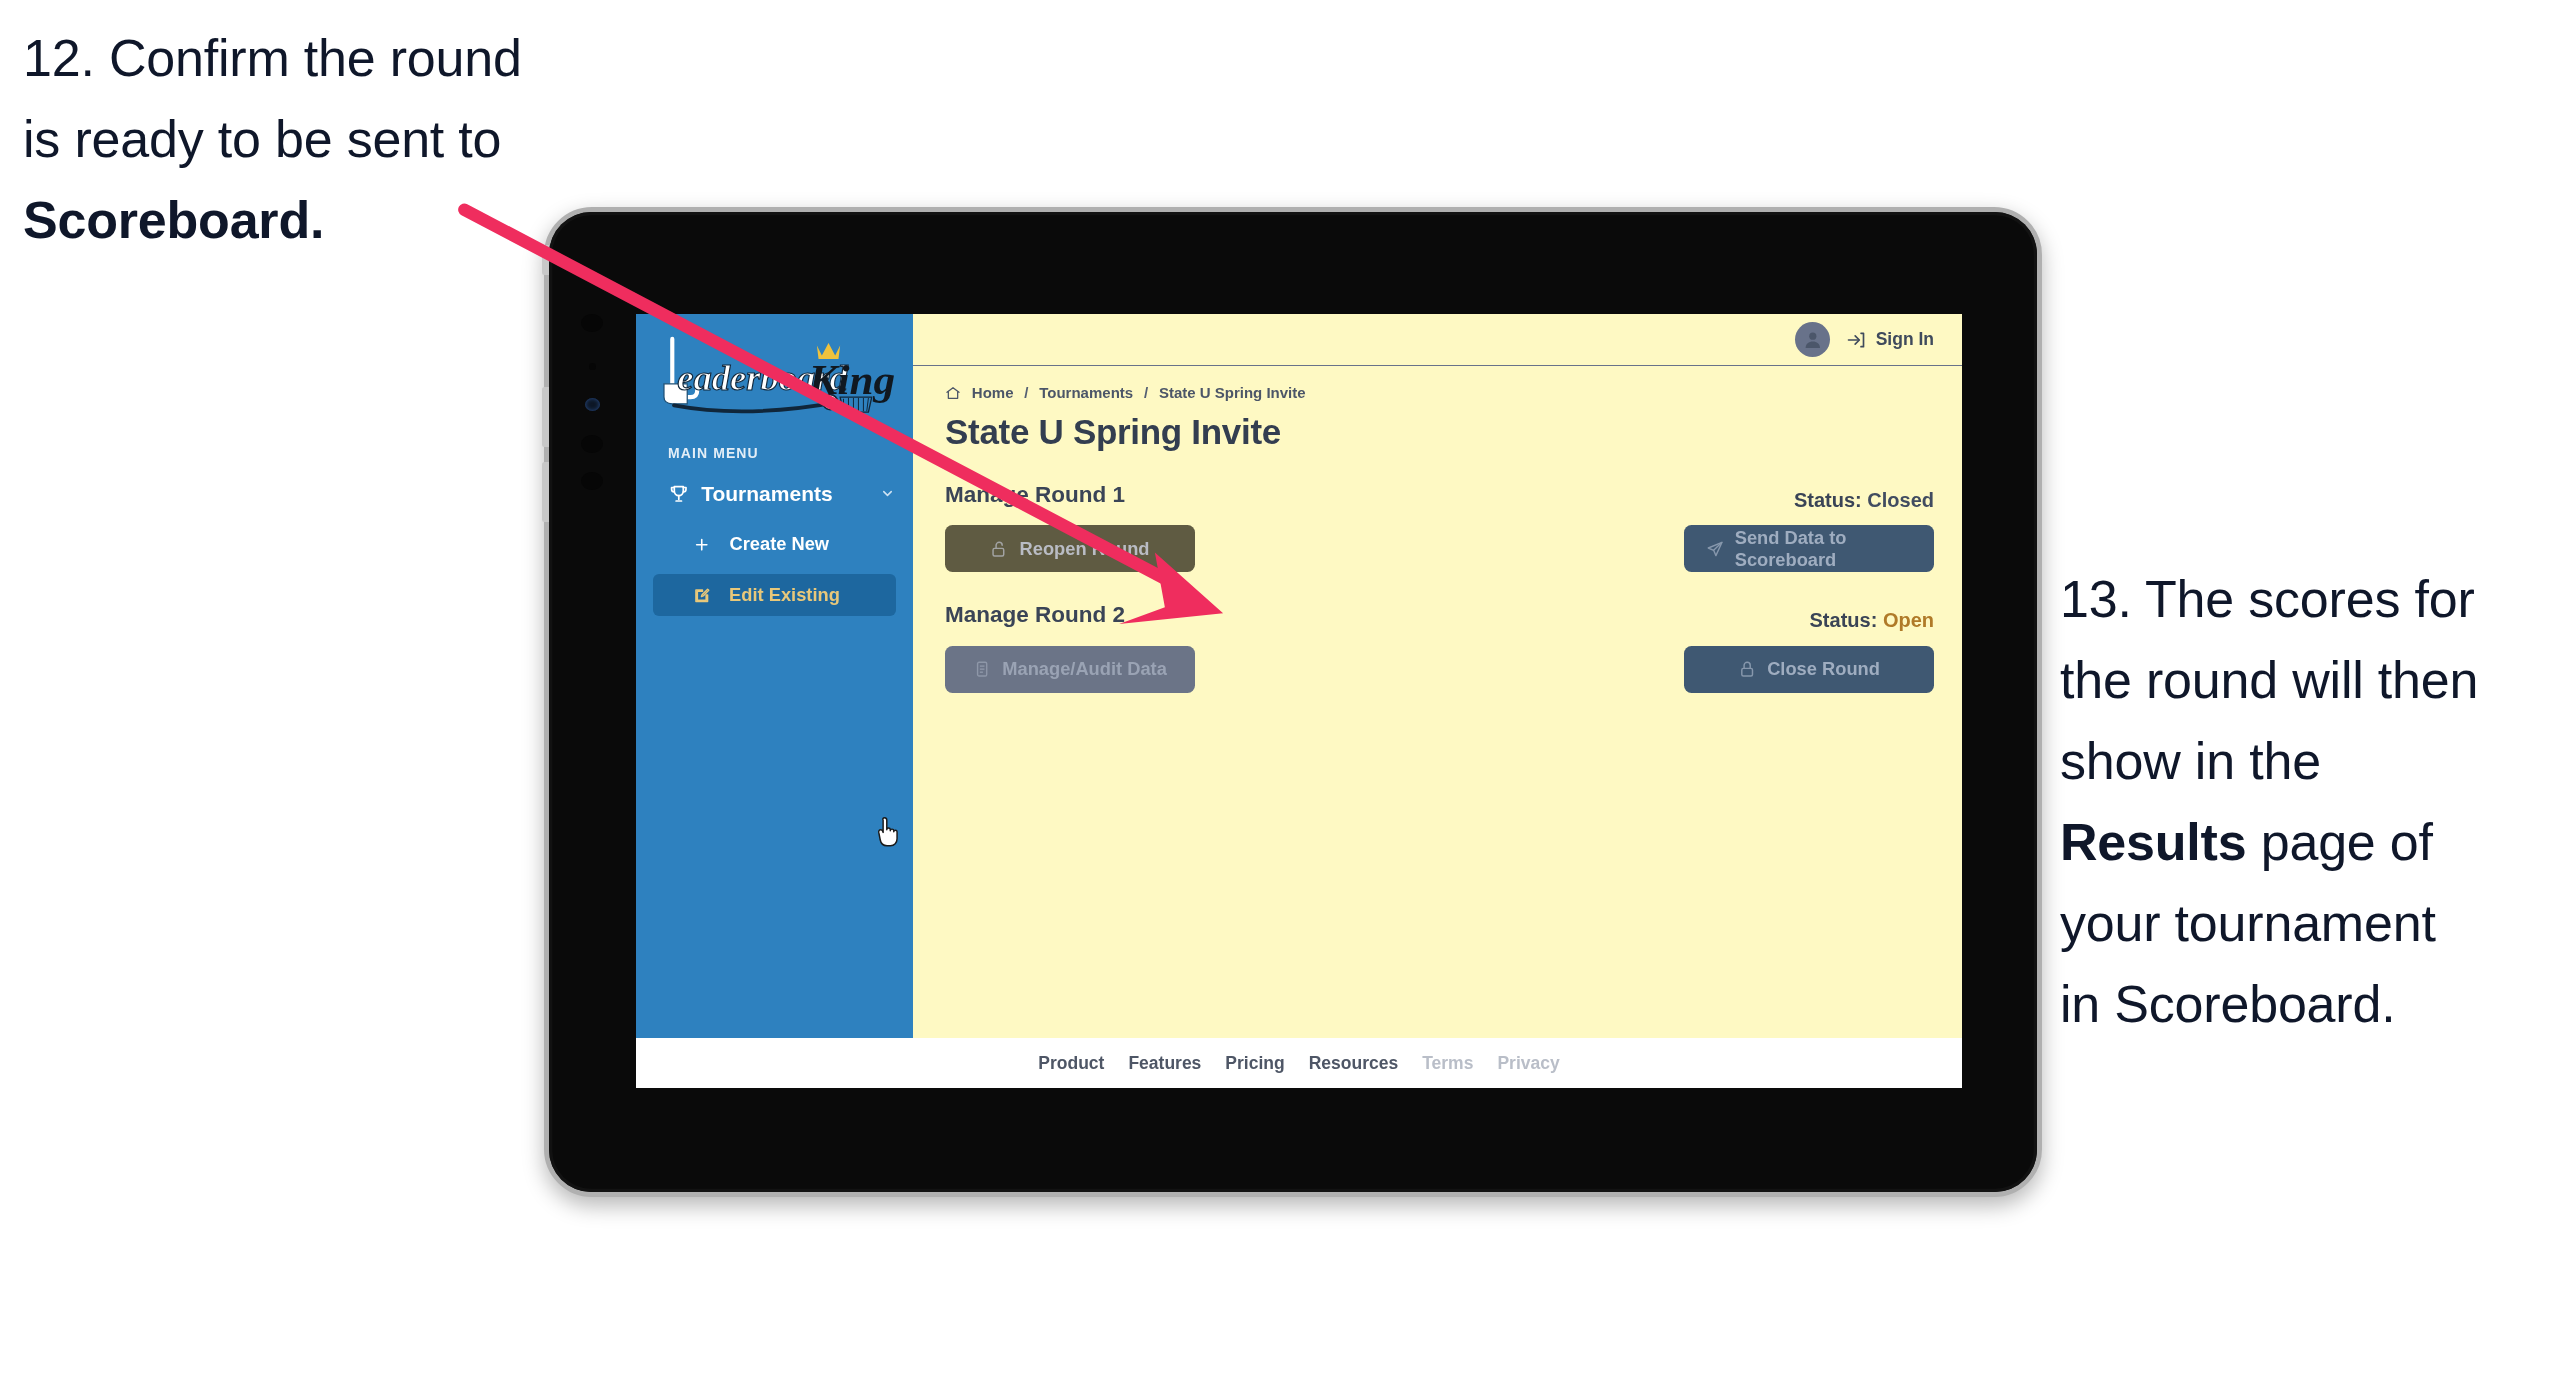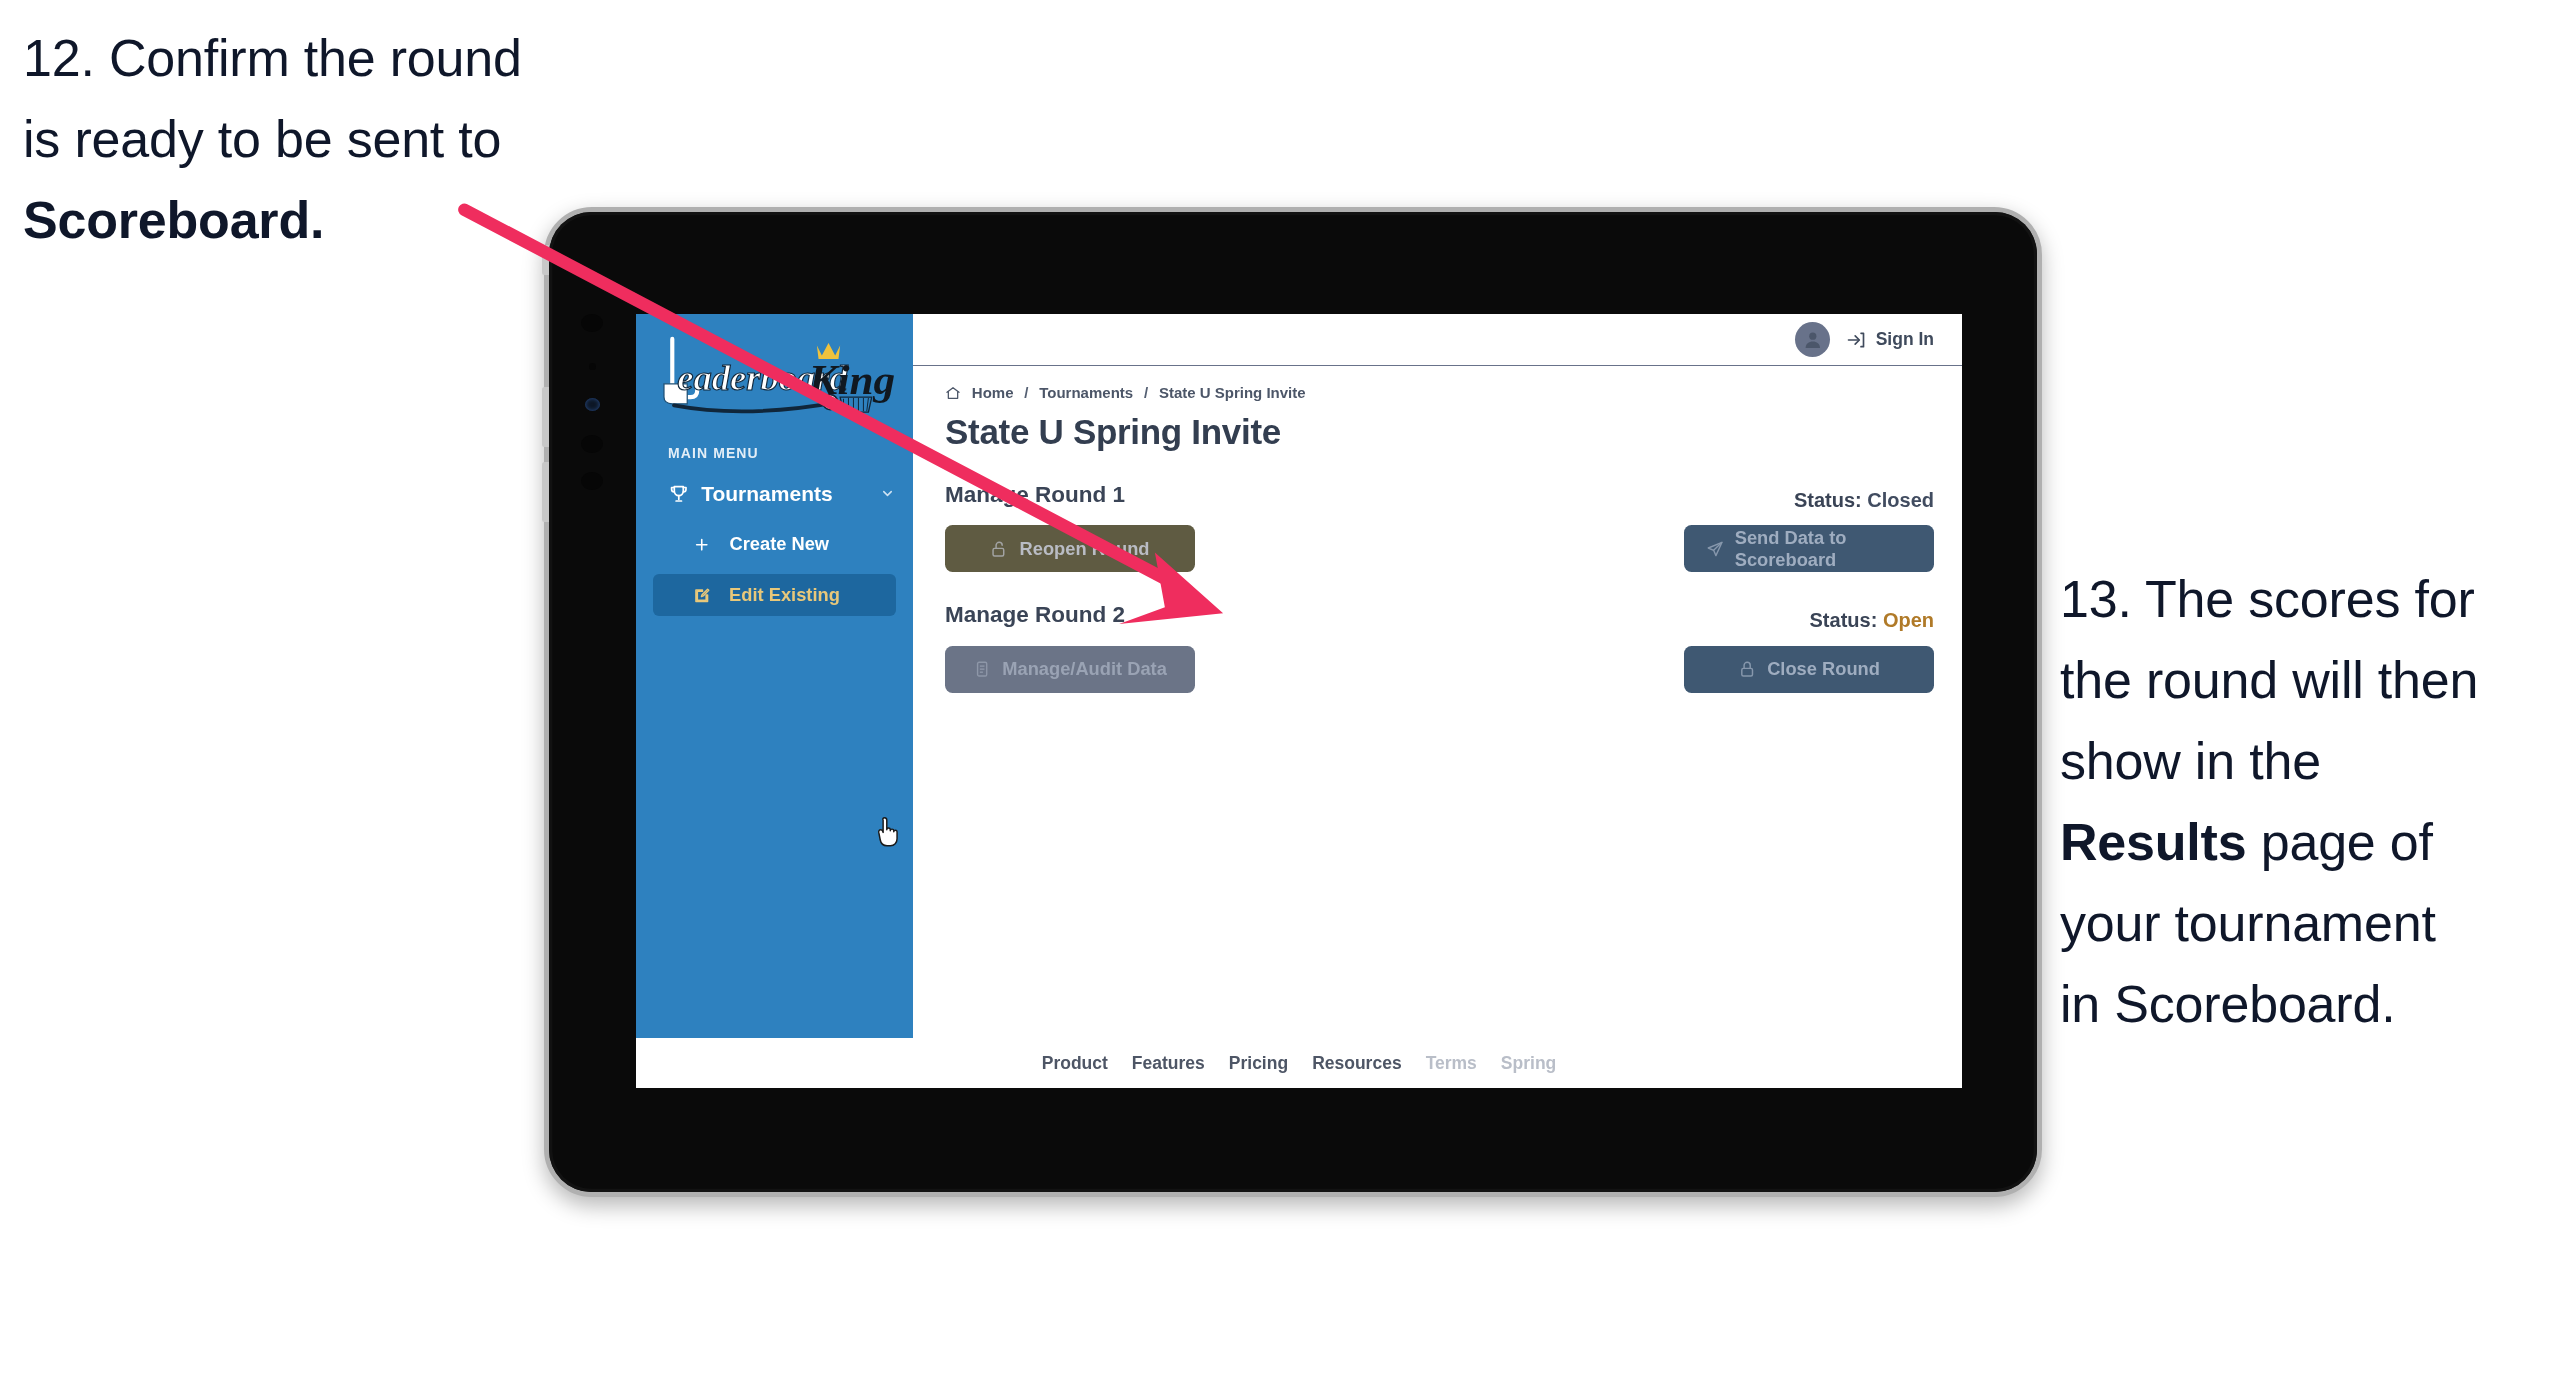--- a/index.html
+++ b/index.html
@@ -177,21 +177,21 @@
     top: 502px;
     width: 30px;
     height: 33px;
     z-index: 25;
   }
 
   
   #main {
     flex: 1 1 auto;
     position: relative;
-    background: #ffffff;
+    background: #fef9c3;
     min-width: 0;
   }
   #topbar {
     height: 52px;
     display: flex;
     align-items: center;
     justify-content: flex-end;
     gap: 16.6px;
     padding-right: 28px;
     border-bottom: 0.8px solid #68728a;
@@ -491,21 +491,21 @@
 
       </div>
     </div>
 
     <div id="footer">
       <span class="footer-link">Product</span>
       <span class="footer-link">Features</span>
       <span class="footer-link">Pricing</span>
       <span class="footer-link">Resources</span>
       <span class="footer-link dim">Terms</span>
-      <span class="footer-link dim">Spring</span>
+      <span class="footer-link dim">Privacy</span>
     </div>
   </div>
 </div>
 
 <svg id="arrow-svg" viewBox="0 0 3096 1666">
   <g>
     <line x1="558" y1="252" x2="1412" y2="702" stroke="#ef2d5e" stroke-width="15" stroke-linecap="round"></line>
     <polygon points="1470,737 1388,664 1400,730 1345,750" fill="#ef2d5e"></polygon>
   </g>
 </svg>

